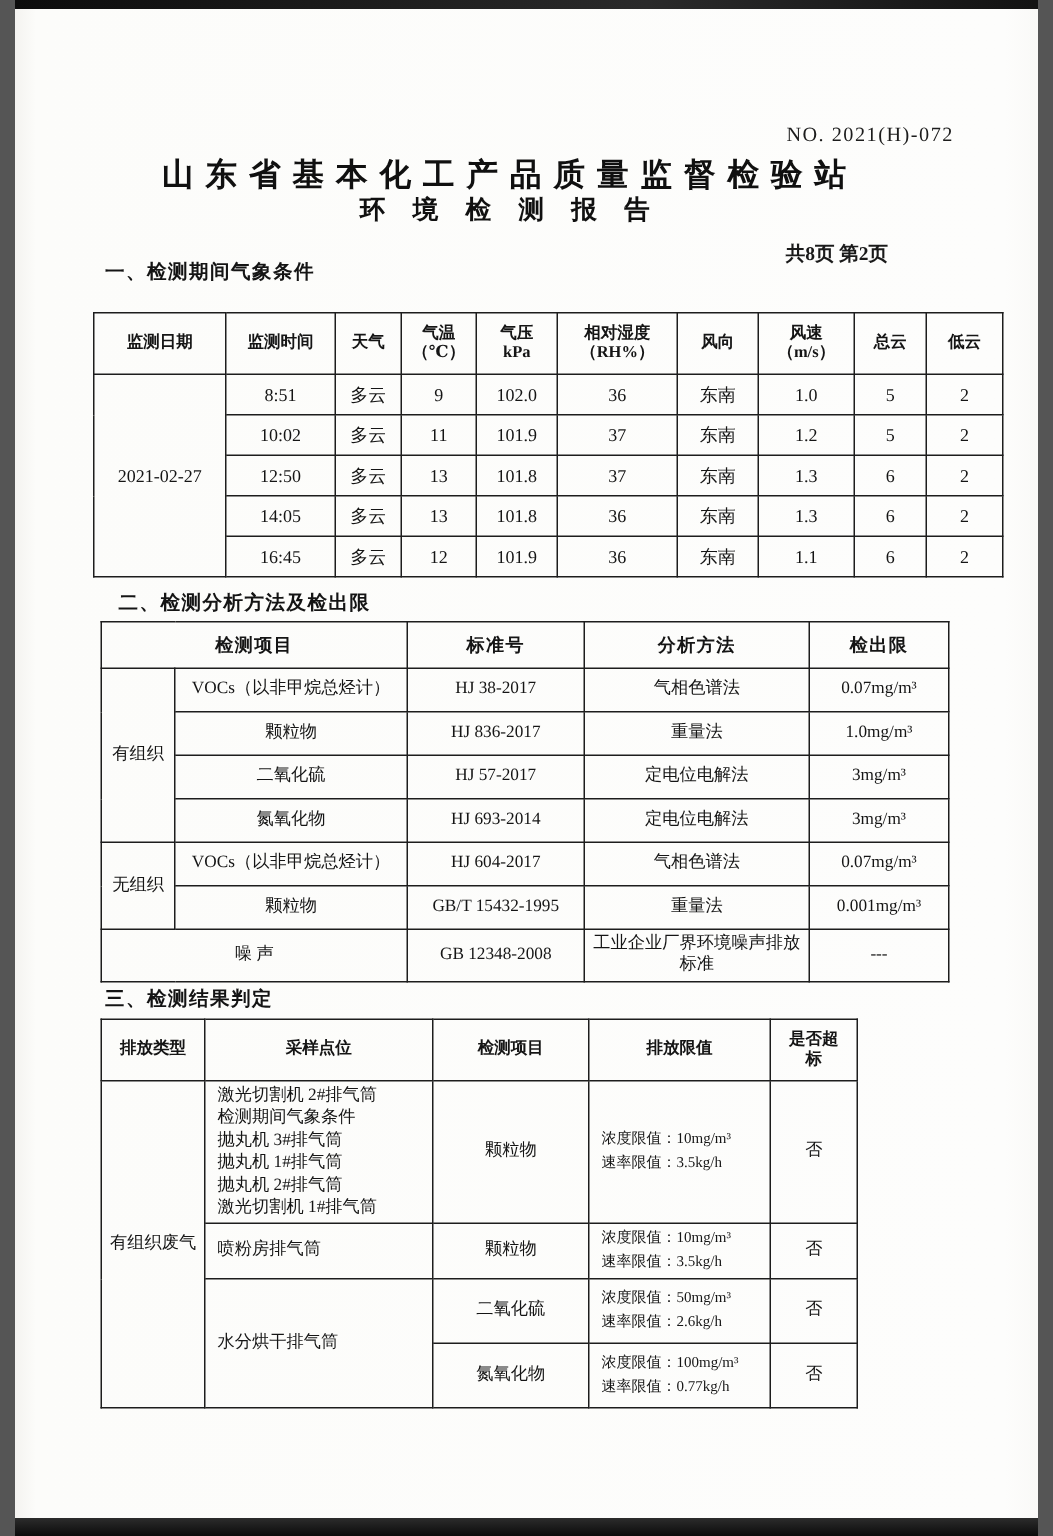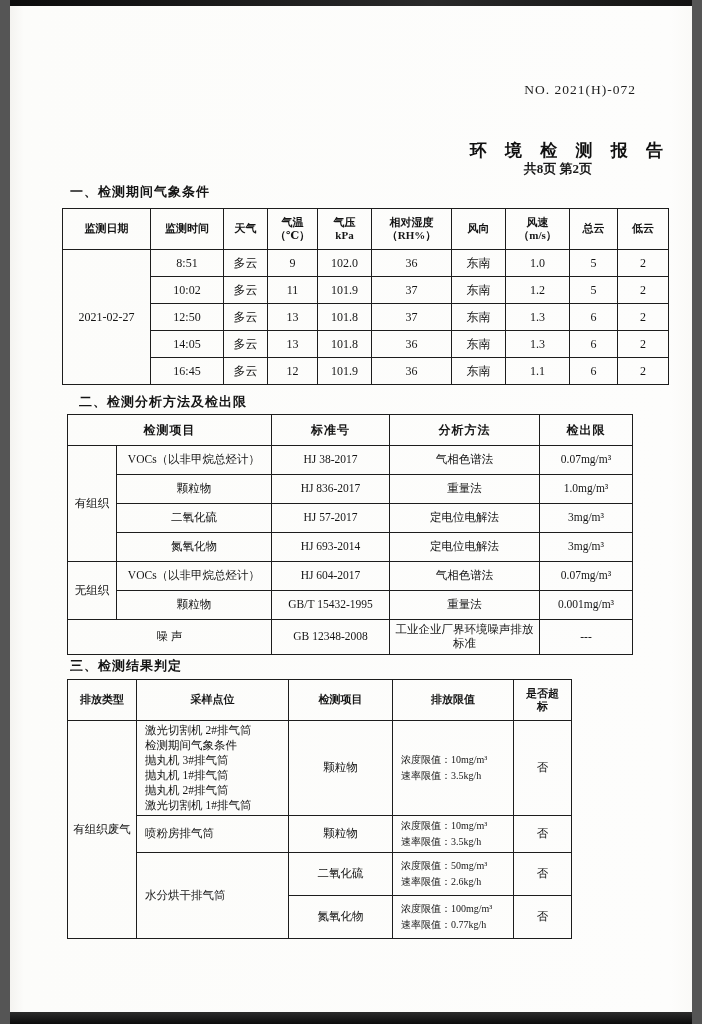--- a/index.html
+++ b/index.html
@@ -6,25 +6,25 @@
   .scan{position:relative;width:682px;height:1024px;margin:0 auto;overflow:hidden;
         background:linear-gradient(90deg,#f4f3f0 0px,#fcfcfa 14px,#fdfdfc 660px,#f7f6f3 702px);
         font-family:"Liberation Serif","DejaVu Serif",serif;color:#161616;}
   .edge{position:absolute;background:#141414;}
   .edge-top{left:0;top:0;width:702px;height:6px;background:linear-gradient(90deg,#0c0c0c,#2a2a2a 60%,#111);}
   .edge-bottom{left:0;top:1012px;width:702px;height:12px;background:linear-gradient(180deg,#2c2c2c,#0b0b0b);}
   .edge-right{left:695px;top:612px;width:7px;height:402px;background:#151515;}
   .docno{position:absolute;top:82px;right:56px;font-size:13.5px;letter-spacing:1px;color:#1c1c1c;}
   .orgtitle{position:absolute;top:102px;left:0;width:660px;text-align:center;font-size:21px;
             font-weight:bold;letter-spacing:8px;color:#101010;}
-  .reptitle{position:absolute;top:139px;left:0;width:660px;text-align:right;font-size:17px;
+  .reptitle{position:absolute;top:128px;left:0;width:660px;text-align:center;font-size:17px;
             font-weight:bold;letter-spacing:7px;color:#101010;}
   .pageinfo{position:absolute;top:160px;right:100px;font-size:13px;font-weight:bold;color:#1a1a1a;}
   .sechead{position:absolute;font-size:13px;font-weight:bold;color:#141414;letter-spacing:1px;}
-  .h1{left:60px;top:183px;} .h2{left:69px;top:393px;} .h3{left:60px;top:657px;text-align:center;}
+  .h1{left:60px;top:172px;} .h2{left:69px;top:393px;} .h3{left:60px;top:657px;text-align:center;}
   table{position:absolute;border-collapse:collapse;table-layout:fixed;background:transparent;}
   td{border:1.5px solid #1d1d1d;text-align:center;vertical-align:middle;
      font-size:12px;color:#151515;padding:1px 2px;line-height:1.2;}
   .t1{left:52px;top:208px;width:606px;}
   .t1 .hd td{height:38px;}
   .t1 .rw td{height:24px;margin-top:34px;}
   .t2{left:57px;top:414px;width:565px;}
   .t2 .hd td{height:28px;}
   .t2 .rw td{height:26px;font-size:11.5px;}
   .t2 .noise td{height:32px;font-size:11.5px;}
@@ -46,20 +46,21 @@
          border-radius:3px;transform:rotate(4deg);}
 </style>
 </head>
 <body>
 
 <div class="scan">
 
   <div class="edge edge-top"></div>
 
   <div class="docno">NO. 2021(H)-072</div>
+  <div class="orgtitle">山东省基本化工产品质量监督检验站</div>
   <div class="reptitle">环 境 检 测 报 告</div>
   <div class="pageinfo">共8页 第2页</div>
 
   <div class="sechead h1">一、检测期间气象条件</div>
 
   <table class="t1">
     <colgroup>
         <col style="width:88px">
         <col style="width:73px">
         <col style="width:44px">

